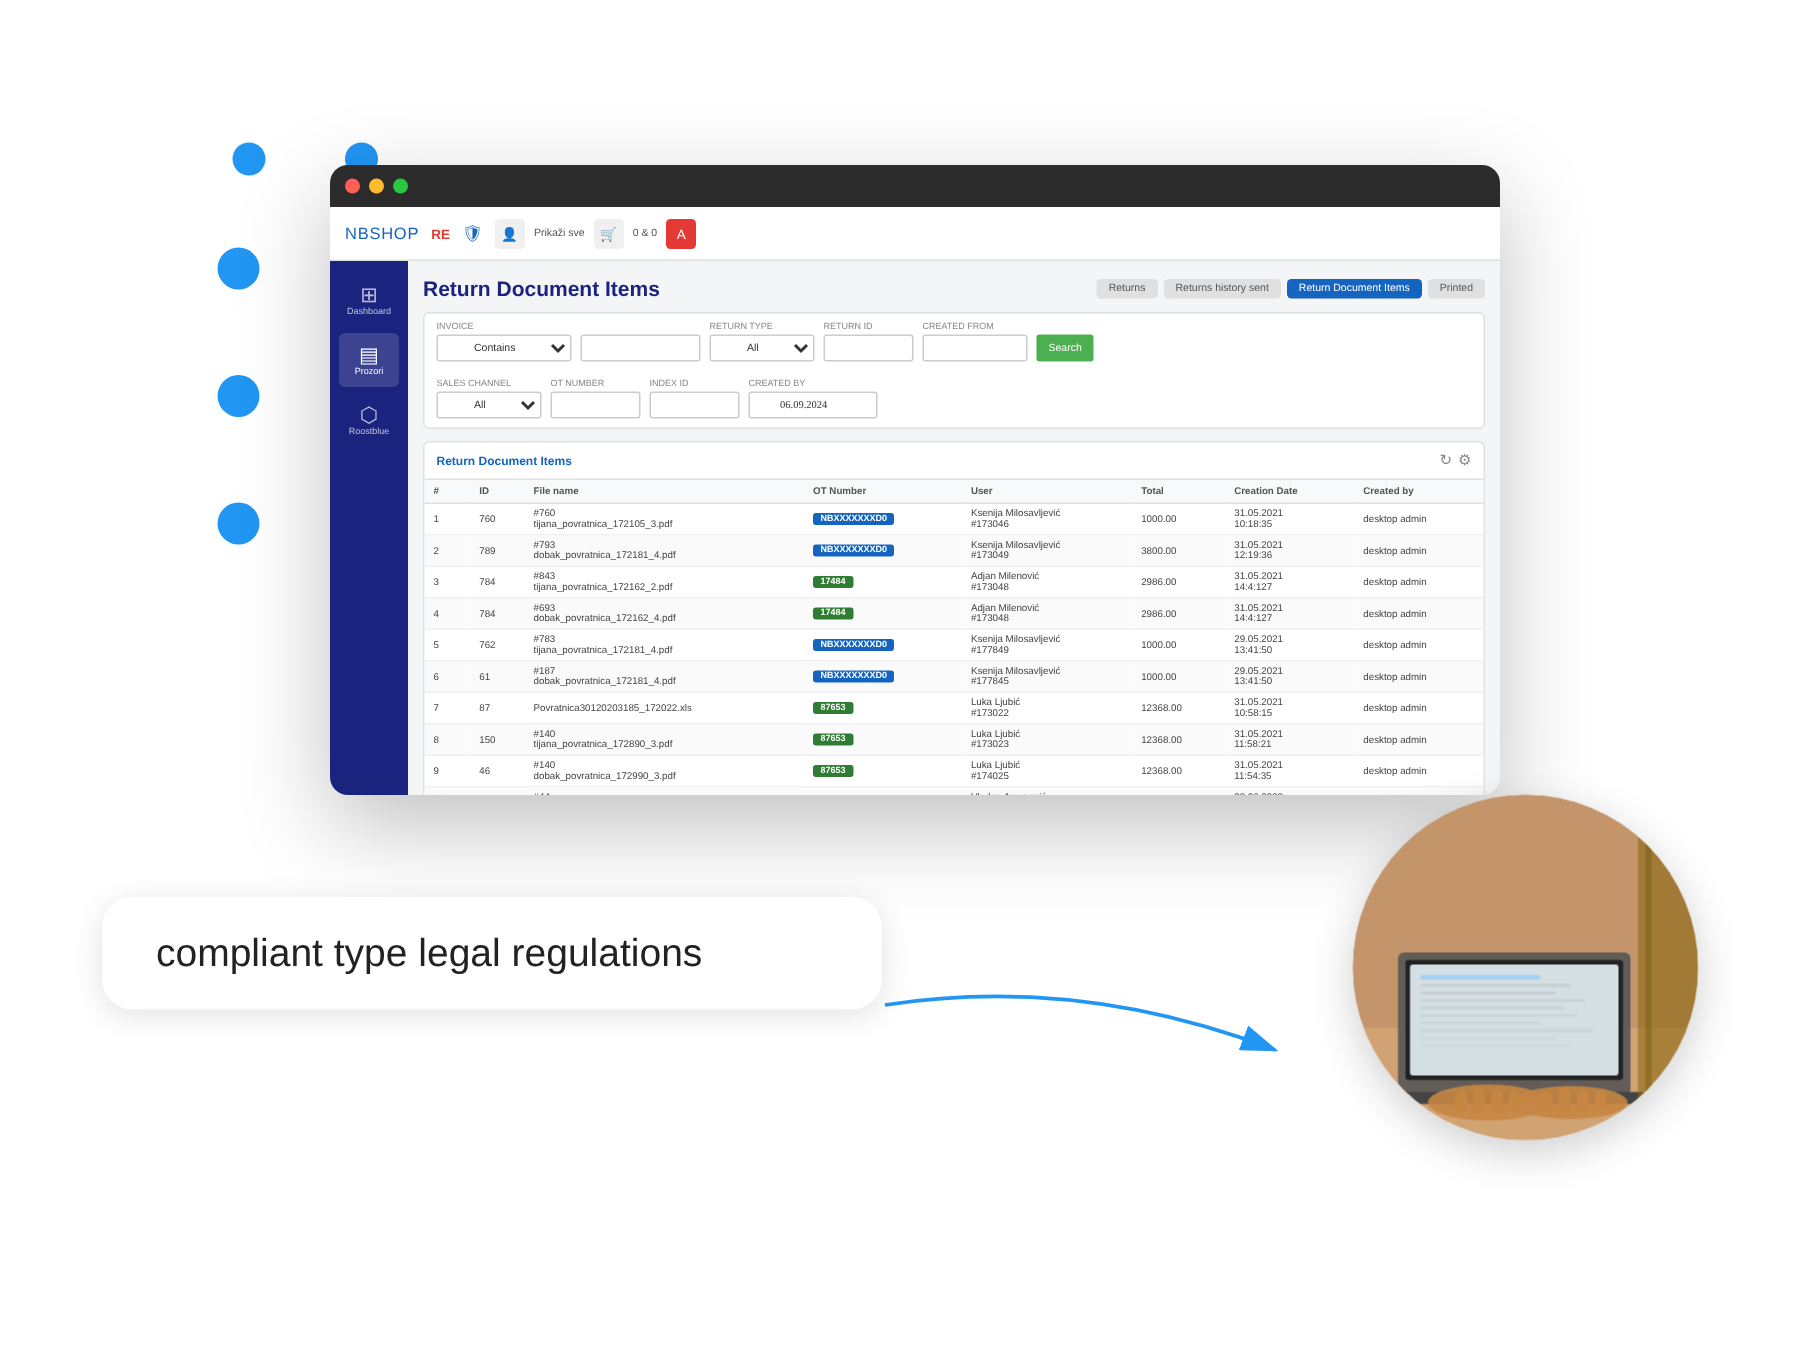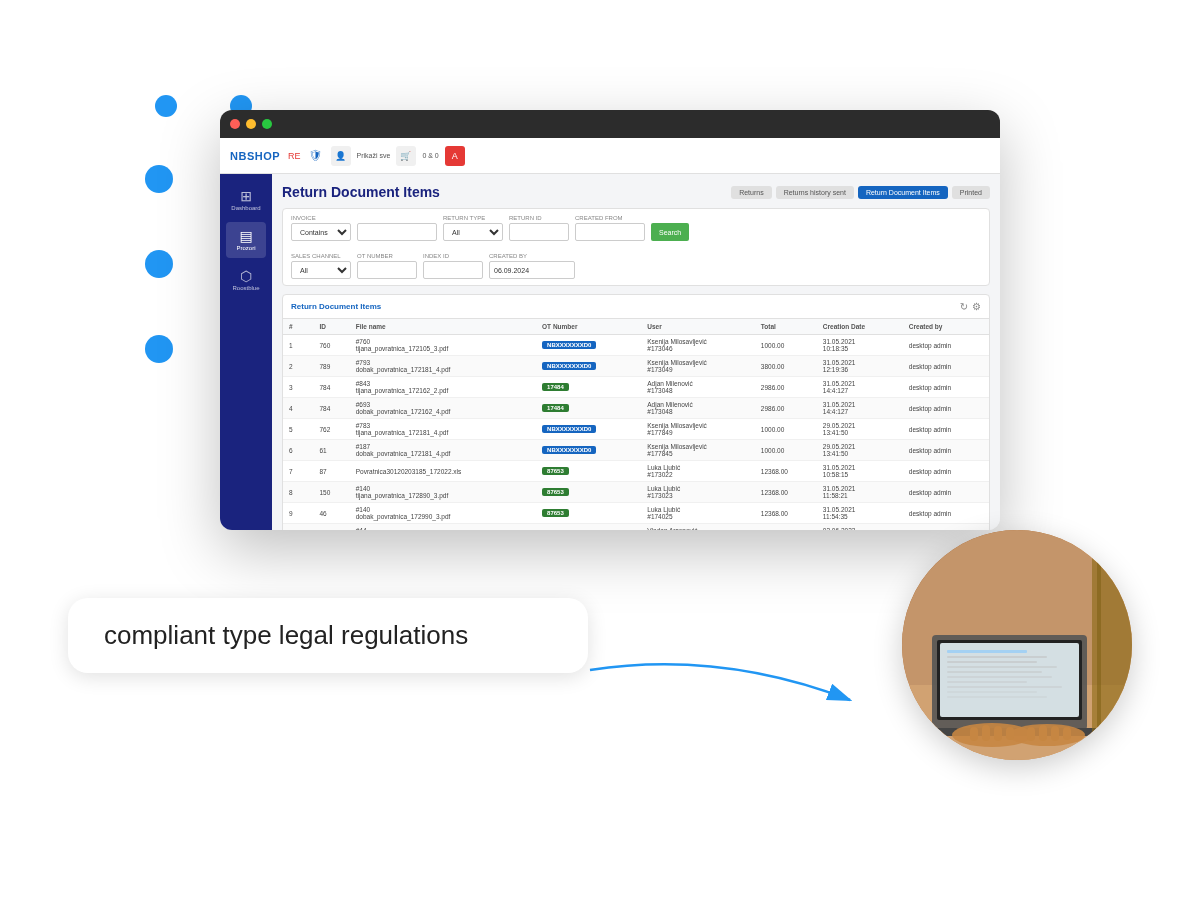--- a/index.html
+++ b/index.html
@@ -55,21 +55,21 @@
       background: #ffffff;
       height: 36px;
       display: flex;
       align-items: center;
       padding: 0 10px;
       border-bottom: 1px solid #e0e0e0;
       gap: 8px;
     }
     .brand-name {
       font-size: 11px;
-      font-weight: 700;
+      font-weight: 400;
       color: #1565C0;
       letter-spacing: 0.5px;
     }
     .nav-search {
       flex: 1;
       height: 20px;
       background: #f5f5f5;
       border: 1px solid #ddd;
       border-radius: 3px;
       margin: 0 8px;
@@ -199,21 +199,21 @@
       flex-direction: column;
       gap: 2px;
     }
     .filter-label {
       font-size: 6px;
       color: #888;
       text-transform: uppercase;
     }
     .filter-select, .filter-input {
       height: 18px;
-      padding: 0 4px;
+      padding: 0 20px;
       border: 1px solid #ccc;
       border-radius: 2px;
       font-size: 7px;
       color: #333;
       background: white;
       min-width: 60px;
     }
     .search-btn {
       height: 18px;
       padding: 0 8px;
@@ -337,21 +337,21 @@
 <div class="browser-window">
 
   <div class="browser-chrome">
     <div class="browser-dot red"></div>
     <div class="browser-dot yellow"></div>
     <div class="browser-dot green"></div>
   </div>
 
   <div class="top-nav">
     <span class="brand-name">NBSHOP</span>
-    <span style="font-size:9px;color:#e53935;font-weight:400;">RE</span>
+    <span style="font-size:9px;color:#e53935;font-weight:700;">RE</span>
 
     <div class="shield-icon">🛡</div>
 
 
     <div class="nav-actions">
       <div class="nav-icon-btn">👤</div>
       <span style="font-size:7px;">Prikaži sve</span>
       <div class="nav-icon-btn">🛒</div>
       <span style="font-size:7px;">0 &amp; 0</span>
       <div class="nav-icon-btn" style="background:#e53935;color:white;">A</div>
@@ -423,21 +423,21 @@
         <div class="filter-group">
           <span class="filter-label">OT Number</span>
           <input class="filter-input" type="text" style="width: 60px;">
         </div>
         <div class="filter-group">
           <span class="filter-label">Index ID</span>
           <input class="filter-input" type="text" style="width: 60px;">
         </div>
         <div class="filter-group">
           <span class="filter-label">Created by</span>
-          <input class="filter-input" type="text" style="width: 86px;" value="06.09.2024">
+          <input class="filter-input" type="text" style="width: 86px; font-family: Liberation Serif, serif;" value="06.09.2024">
         </div>
       </div>
 
       <div class="table-card">
         <div class="table-card-header">
           <span class="table-card-title">Return Document Items</span>
           <div class="table-card-actions">
             <span>↻</span>
             <span>⚙</span>
           </div>

